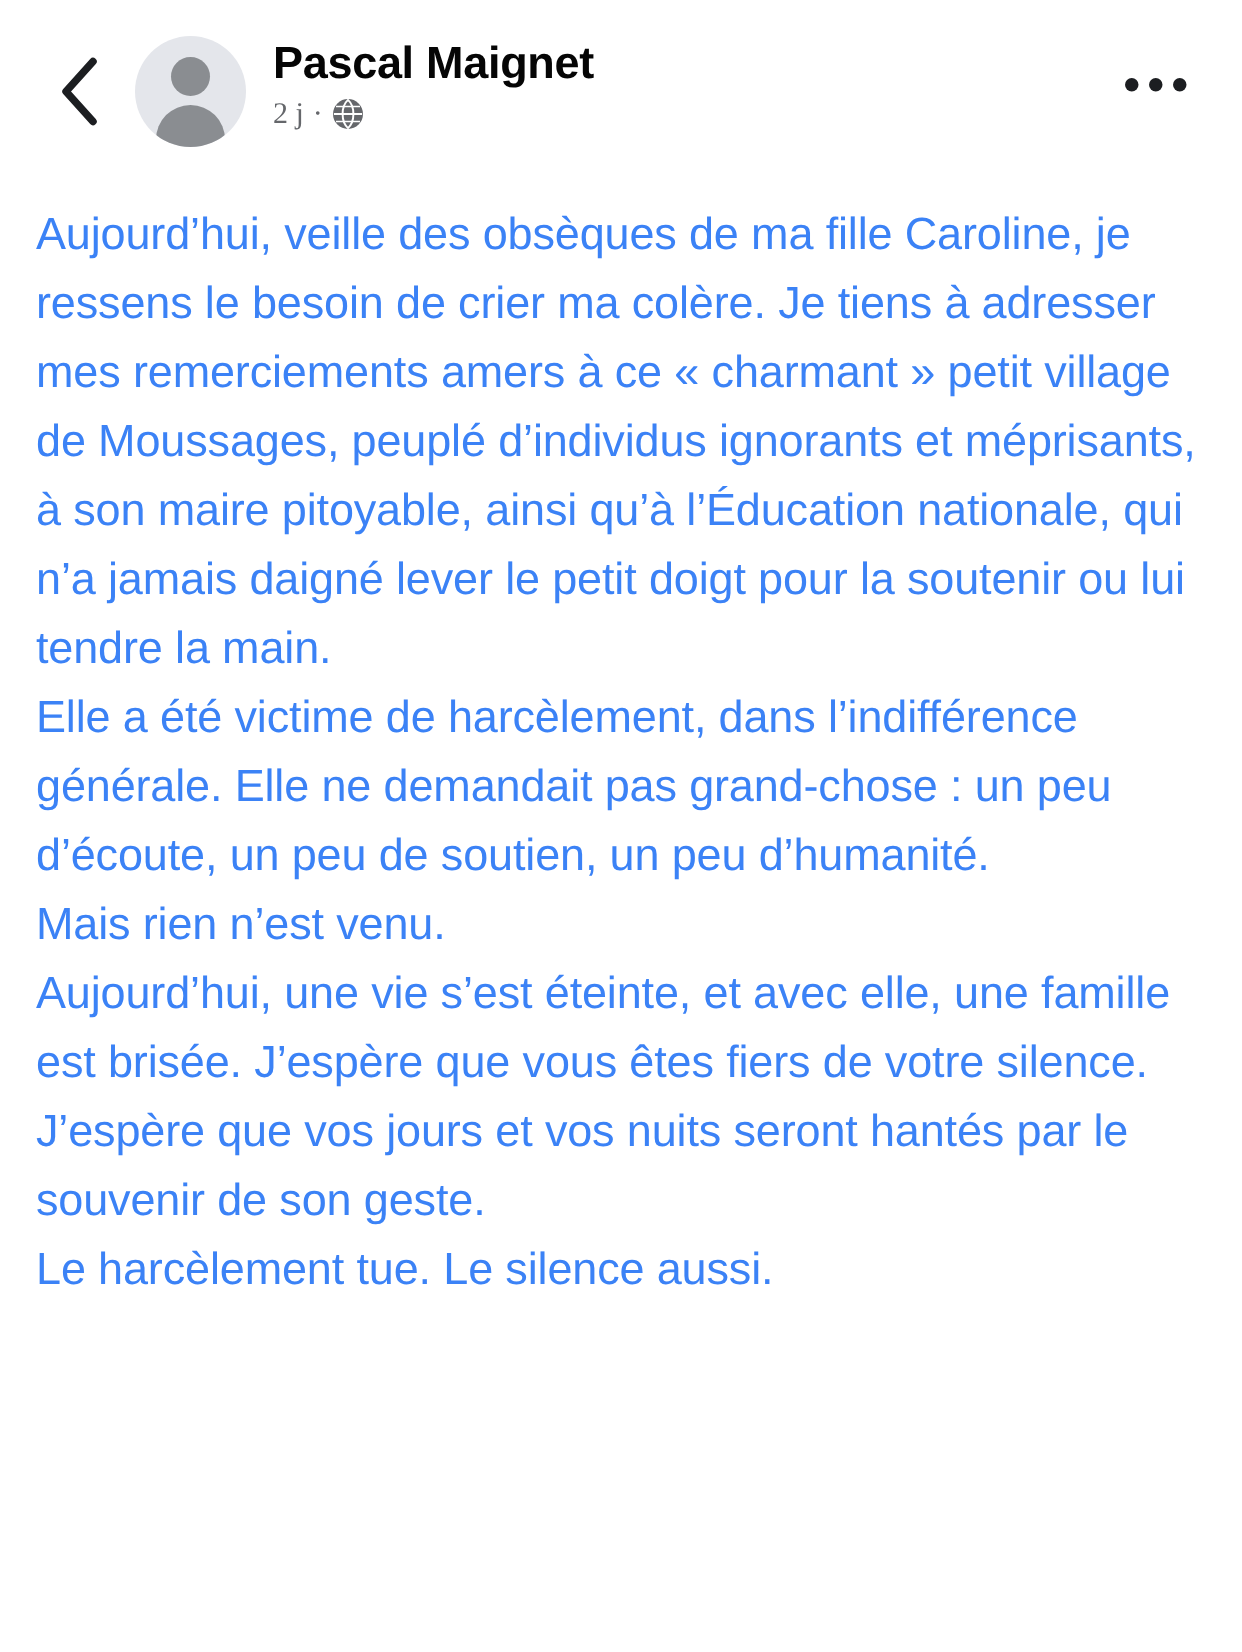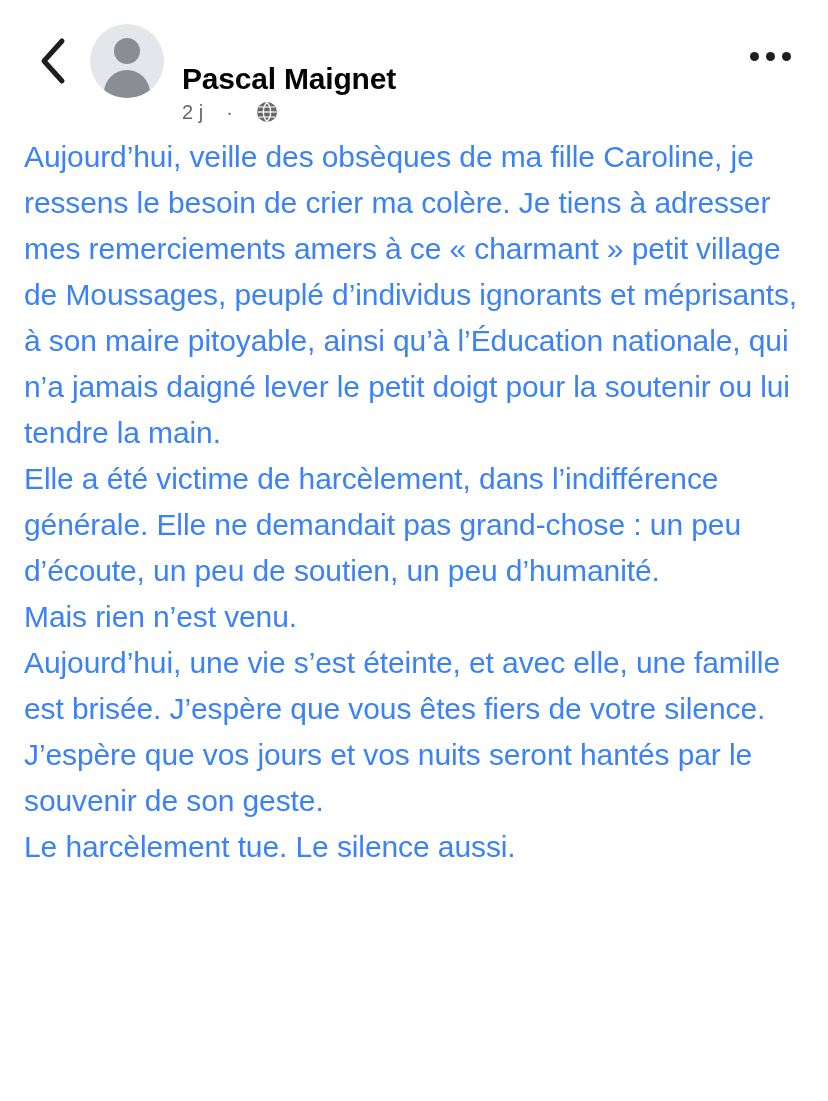--- a/index.html
+++ b/index.html
@@ -81,39 +81,39 @@
   }
 
   .header-text {
     margin-left: 18px;
     display: flex;
     flex-direction: column;
     justify-content: flex-start;
     padding-top: 4px;
     flex: 1 1 auto;
     min-width: 0;
-    margin-top: 36px;
   }
 
   .author-name {
     font-size: 30px;
     font-weight: bold;
     line-height: 34px;
     letter-spacing: -0.2px;
     color: #050505;
   }
 
   .meta-row {
     display: flex;
     align-items: center;
     margin-top: 5px;
-    gap: 23px;
+    gap: 6px;
     color: #65676b;
     font-size: 20px;
     line-height: 22px;
+    font-family: Liberation Serif, serif;
   }
   .meta-dot {
     color: #65676b;
     font-size: 20px;
     line-height: 22px;
   }
   .globe-icon {
     display: inline-flex;
     align-items: center;
     justify-content: center;

